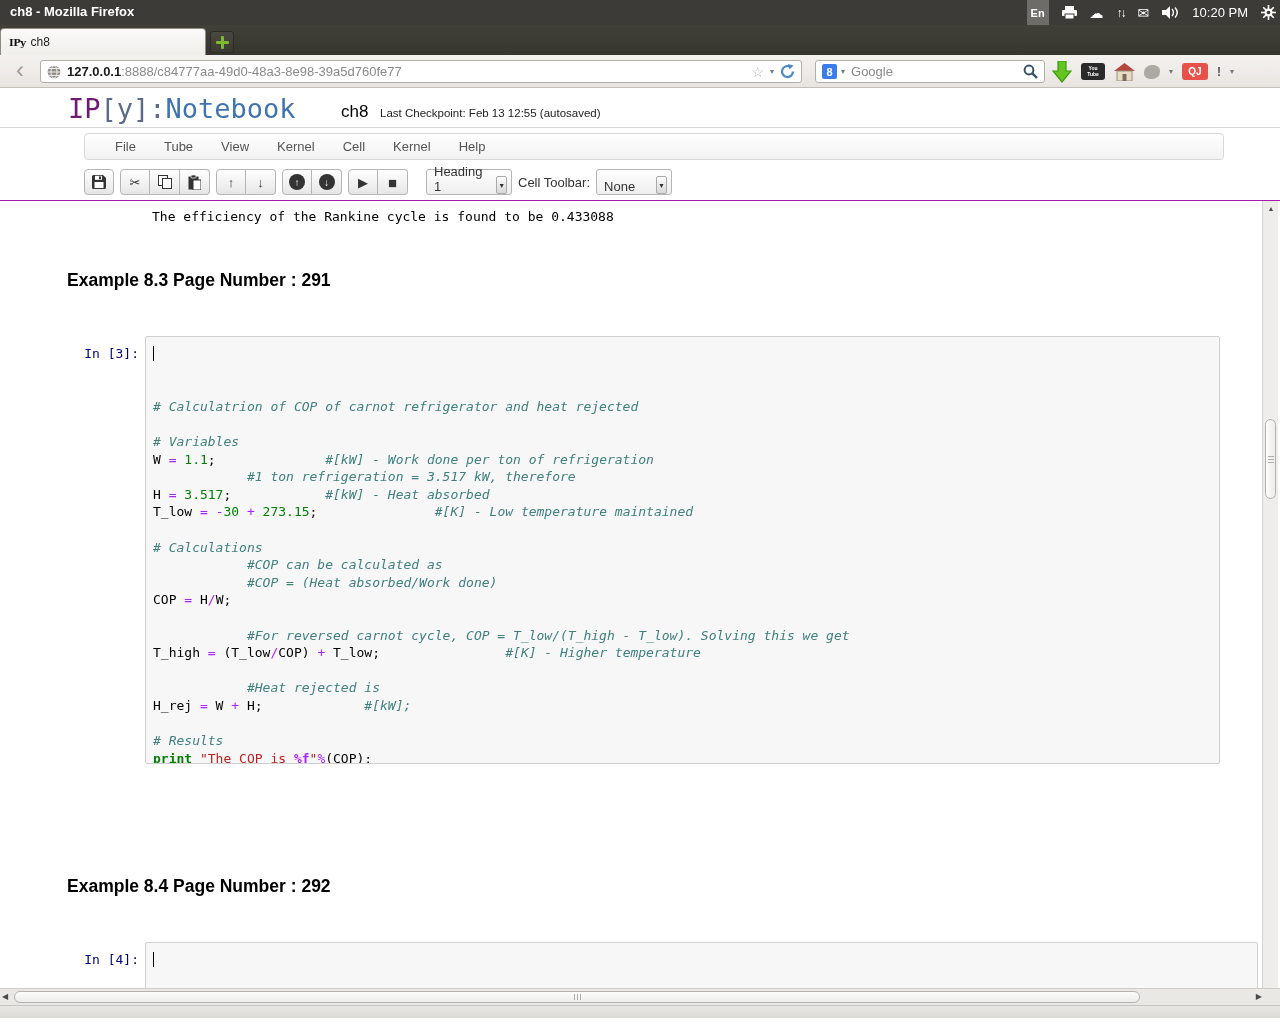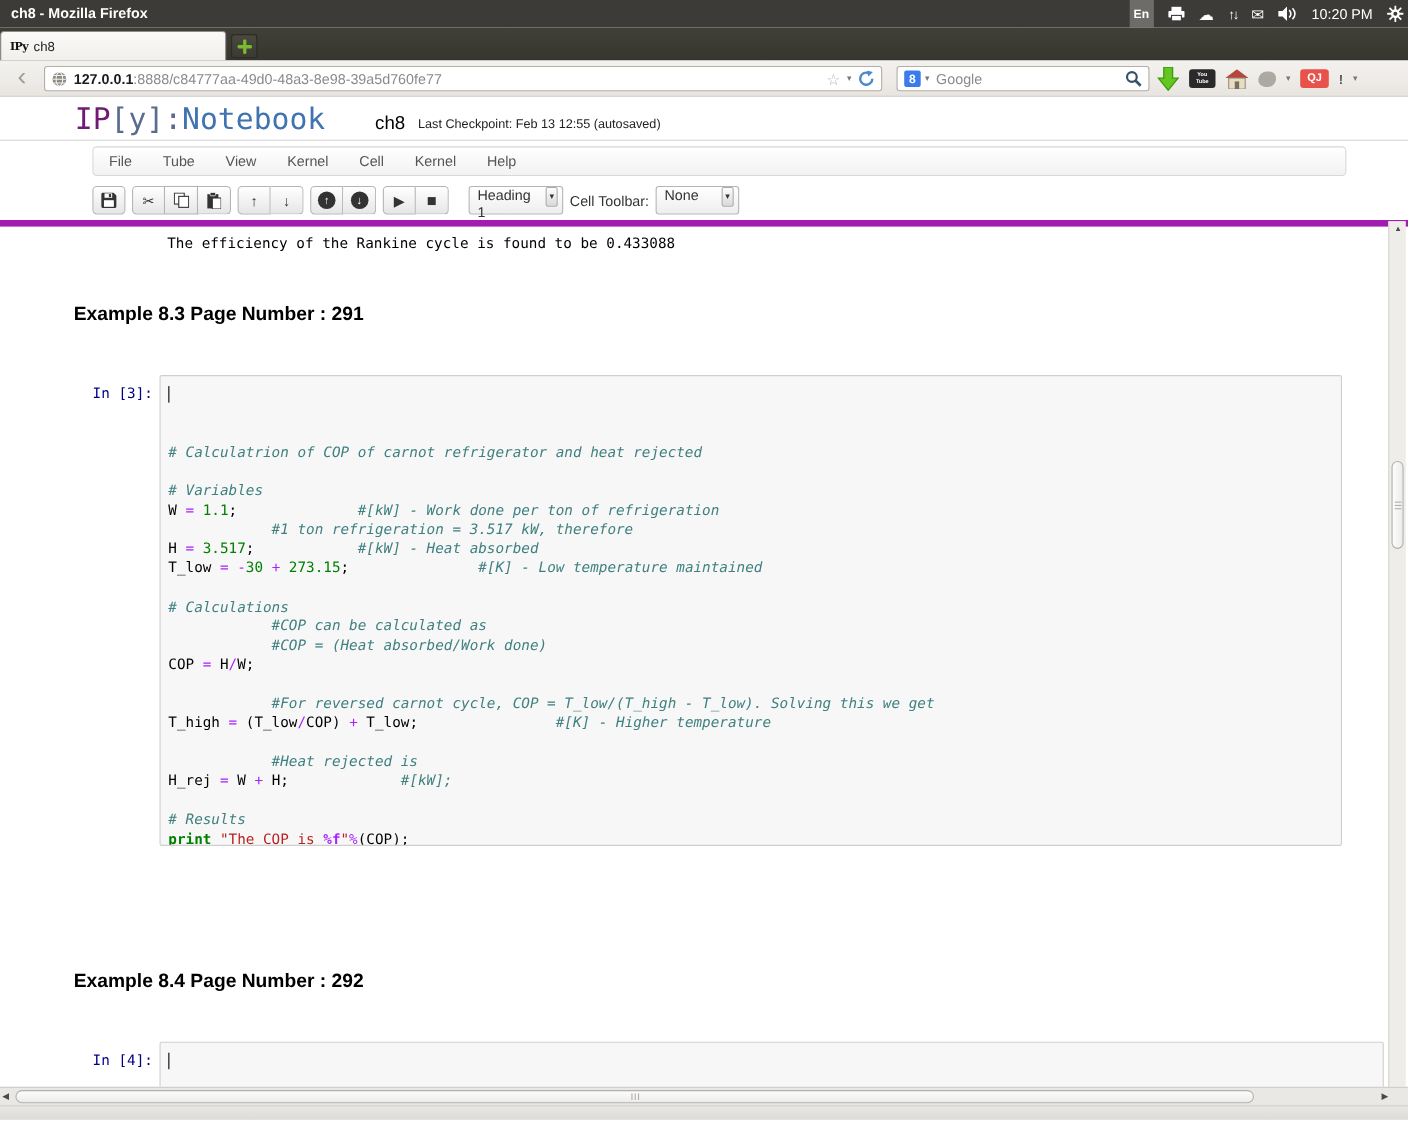--- a/index.html
+++ b/index.html
@@ -64,42 +64,42 @@
   .nb-header{left:0;top:88px;width:1280px;height:40px;background:#fff;border-bottom:1px solid #d8d8d8}
   .nb-logo{position:absolute;left:68px;top:5px;font-family:"DejaVu Sans Mono",monospace;font-size:27px}
   .nb-logo .ip{color:#701a75}
   .nb-logo .yb{color:var(--logo-slate)}
   .nb-logo .word{color:var(--logo-blue)}
   .nb-title{position:absolute;left:341px;top:14px;font-size:17px;color:#000}
   .nb-checkpoint{position:absolute;left:380px;top:19px;font-size:11.5px;color:#222}
 
   
   .nb-menubar{left:84px;top:133px;width:1140px;height:27px;background:linear-gradient(#ffffff,#f2f2f2);
-      border:1px solid #d8d8d8;border-radius:4px;display:flex;align-items:center;padding-left:0}
+      border:1px solid #d8d8d8;border-radius:4px;display:flex;align-items:center;padding-left:16px}
   .menu-item{font-size:13px;color:#555;padding:5px 14px}
 
   
   .nb-toolbar{left:84px;top:168px;width:1140px;height:28px;display:flex;align-items:center;gap:6px}
   .btn-group{display:flex}
   .tb-btn{width:30px;height:26px;background:linear-gradient(#ffffff,#e6e6e6);border:1px solid #b5b5b5;
       display:flex;align-items:center;justify-content:center;color:#333;font-size:13px}
   .btn-group .tb-btn+.tb-btn{border-left:none}
   .btn-group .tb-btn:first-child{border-radius:4px 0 0 4px}
   .btn-group .tb-btn:last-child{border-radius:0 4px 4px 0}
   .btn-group .tb-btn:only-child{border-radius:4px}
   .circle-ic{width:16px;height:16px;border-radius:50%;background:#333;color:#fff;font-size:10px;font-weight:bold;
       display:flex;align-items:center;justify-content:center}
   .tb-select{height:26px;background:linear-gradient(#ffffff,#eeeeee);border:1px solid #b5b5b5;border-radius:3px;
-      font-size:13px;color:#333;display:flex;align-items:flex-start;padding:0 4px 0 7px;justify-content:space-between}
+      font-size:13px;color:#333;display:flex;align-items:flex-end;padding:0 4px 0 7px;justify-content:space-between}
   .sel-arrow{width:11px;height:18px;background:linear-gradient(#fdfdfd,#d8d8d8);border:1px solid #aaa;border-radius:2px;
       font-size:7px;color:#333;display:flex;align-items:center;justify-content:center;margin-left:6px}
   .tb-label{font-size:13px;color:#333}
 
   
-  .nb-main{left:0;top:200px;width:1280px;height:788px;background:#fff;border-top:6px solid #a21caf;overflow:hidden}
+  .nb-main{left:0;top:200px;width:1280px;height:788px;background:#fff;border-top:1px solid #a21caf;overflow:hidden}
   .mono{font-family:"DejaVu Sans Mono",monospace;font-size:13px;line-height:17.6px;white-space:pre;color:#000}
   .txt-out{position:absolute;left:152px}
   .nb-heading{position:absolute;left:67px;font-size:17.5px;font-weight:bold;color:#000;font-family:"Liberation Sans",sans-serif}
   .prompt{position:absolute;left:75px;width:64px;text-align:right;color:var(--prompt)}
   .codebox{position:absolute;background:var(--cell-bg);border:1px solid var(--cell-border);border-radius:2px;padding:8px 7px;overflow:hidden}
   .cmline{min-height:17.6px}
   .tk-p{color:#000}
   .tk-c{color:var(--comment);font-style:italic}
   .tk-n{color:var(--number)}
   .tk-o{color:var(--operator)}

